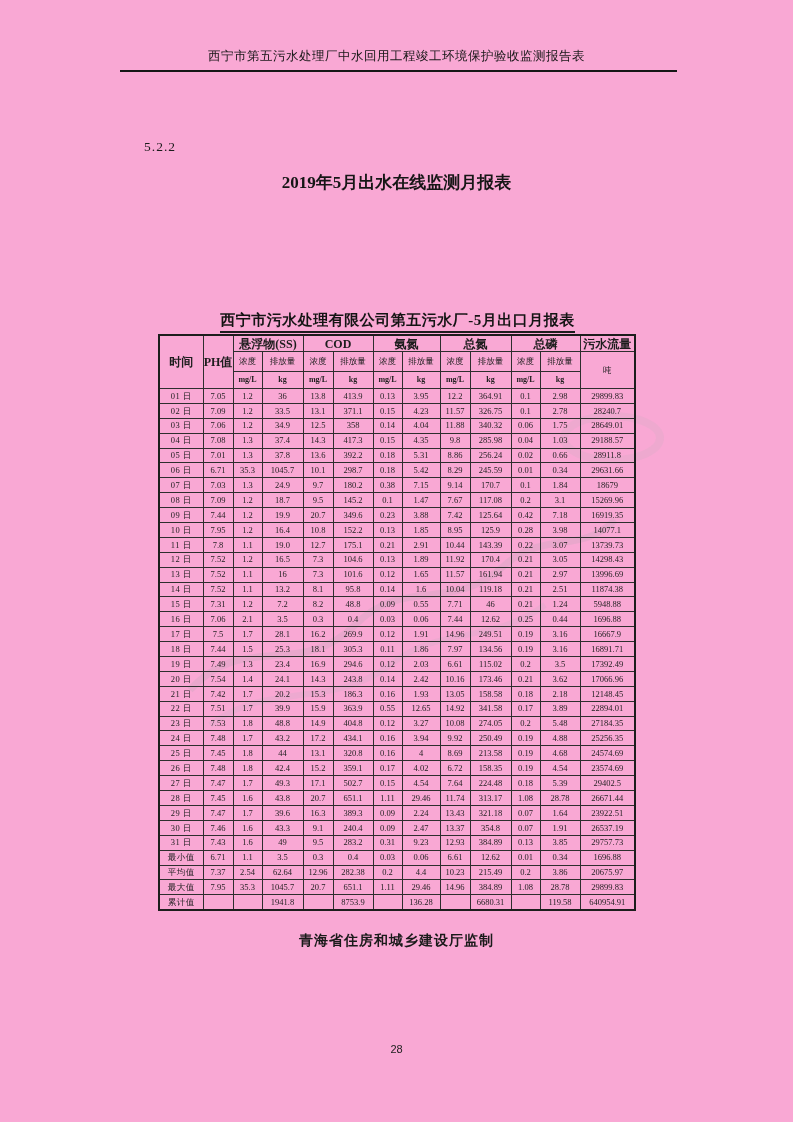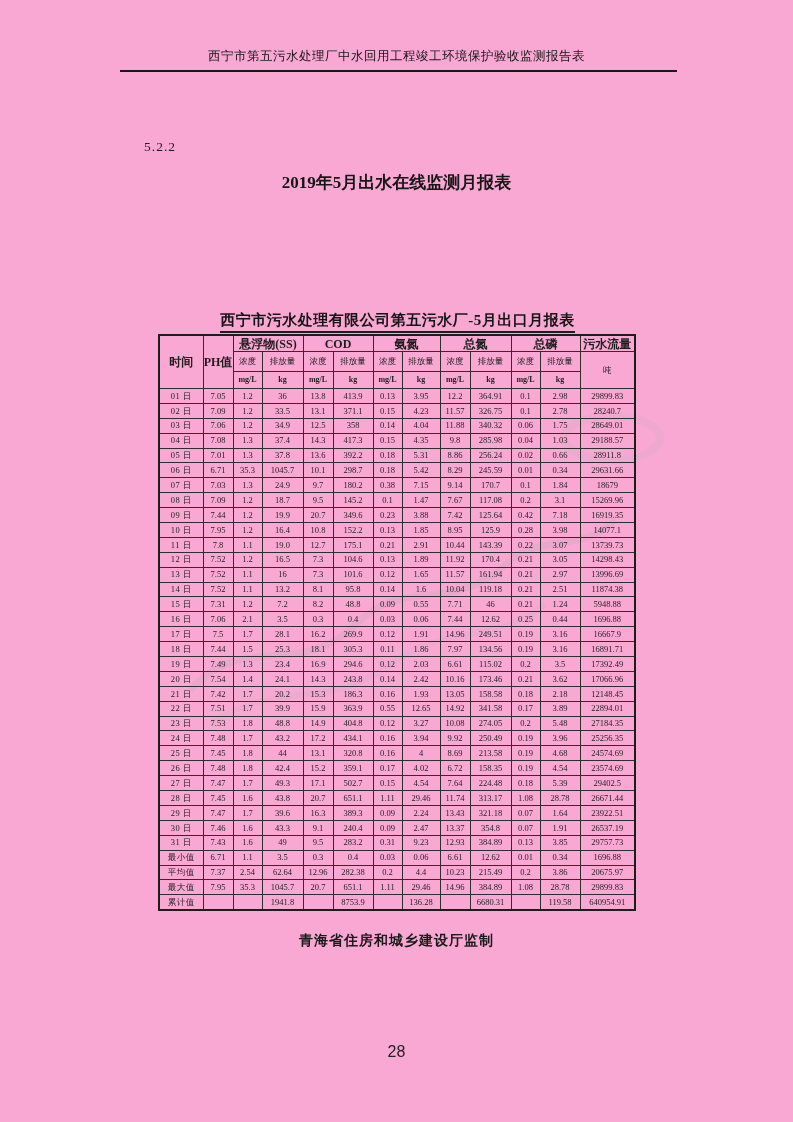--- a/index.html
+++ b/index.html
@@ -51,21 +51,21 @@
   thead .unit{font-size:8px;font-weight:bold;height:16px;line-height:1;}
   thead .ph-cell{vertical-align:top;padding-top:2px;}
   tbody td{height:13.9px;font-size:8.5px;line-height:1;}
   tbody td:first-child{letter-spacing:.5px;}
   .footer-org{
     position:absolute;top:932px;left:0;width:100%;
     text-align:center;font-weight:bold;font-size:14px;letter-spacing:1px;color:#1a1a1a;
   }
   .page-number{
     position:absolute;top:1043px;left:0;width:100%;
-    text-align:center;font-size:16px;color:#222;
+    text-align:center;font-size:11px;color:#222;
     font-family:"Liberation Sans","DejaVu Sans",sans-serif;
   }
   .watermark{
     position:absolute;top:380px;left:150px;width:520px;height:400px;
     pointer-events:none;
   }
 </style>
 </head>
 <body>
 
@@ -495,21 +495,21 @@
             <td>7.48</td>
             <td>1.7</td>
             <td>43.2</td>
             <td>17.2</td>
             <td>434.1</td>
             <td>0.16</td>
             <td>3.94</td>
             <td>9.92</td>
             <td>250.49</td>
             <td>0.19</td>
-            <td>3.96</td>
+            <td>4.88</td>
             <td>25256.35</td>
           </tr>
           <tr>
             <td>25 日</td>
             <td>7.45</td>
             <td>1.8</td>
             <td>44</td>
             <td>13.1</td>
             <td>320.8</td>
             <td>0.16</td>

